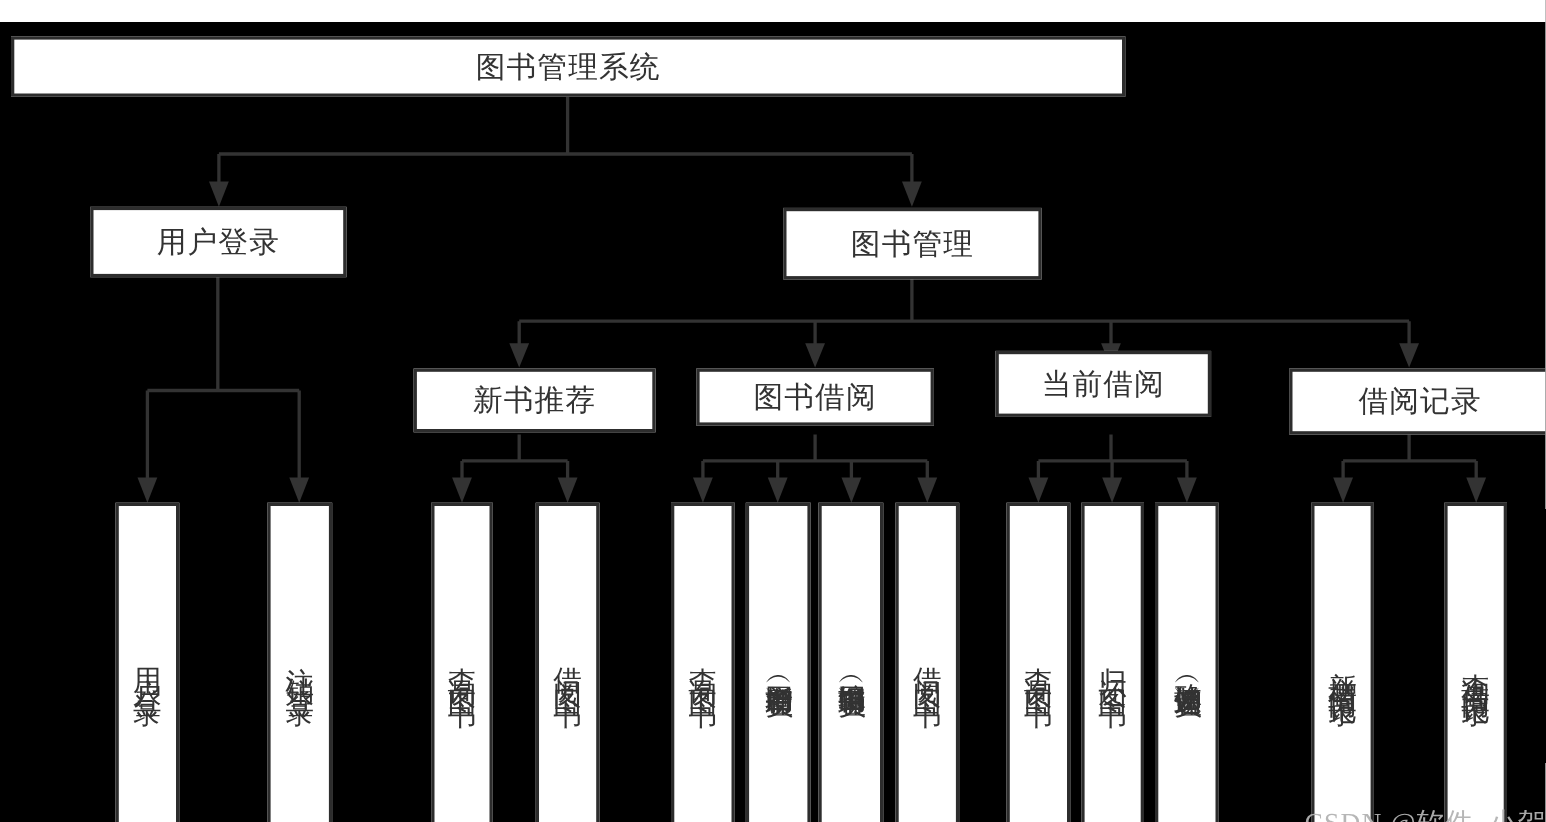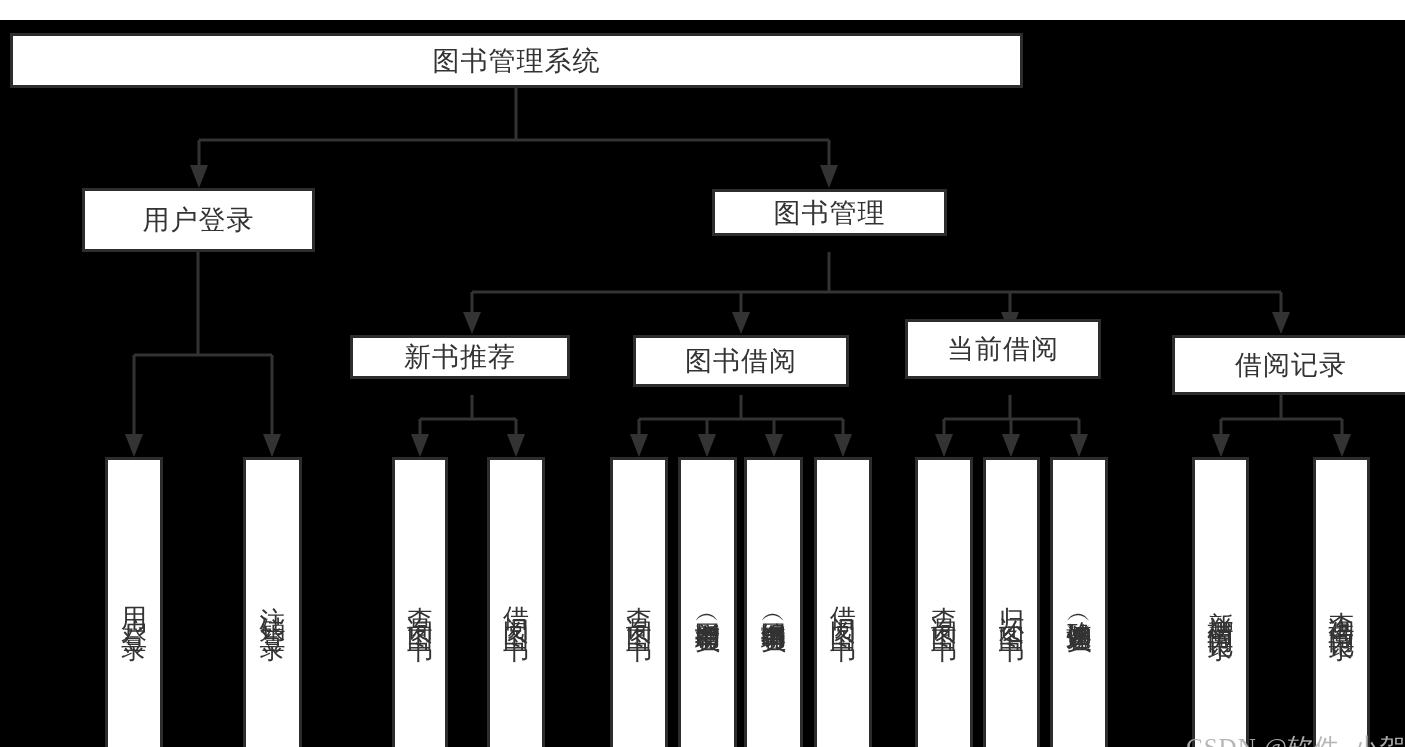--- a/index.html
+++ b/index.html
@@ -76,23 +76,23 @@
       <polygon points="1070,414 1088,414 1079,437"></polygon>
 
       <polygon points="1212,414 1230,414 1221,437"></polygon>
       <polygon points="1333,414 1351,414 1342,437"></polygon>
     </g>
   </svg>
 
   <div class="node" style="left:10px;top:13px;width:1013px;height:55px">图书管理系统</div>
 
   <div class="node" style="left:82px;top:168px;width:233px;height:64px">用户登录</div>
-  <div class="node" style="left:712px;top:169px;width:235px;height:47px">图书管理</div>
+  <div class="node" style="left:712px;top:169px;width:235px;height:65px">图书管理</div>
 
-  <div class="node" style="left:350px;top:315px;width:220px;height:44px">新书推荐</div>
+  <div class="node" style="left:376px;top:315px;width:220px;height:58px">新书推荐</div>
   <div class="node" style="left:633px;top:315px;width:216px;height:52px">图书借阅</div>
   <div class="node" style="left:905px;top:299px;width:196px;height:60px">当前借阅</div>
   <div class="node" style="left:1172px;top:315px;width:238px;height:60px">借阅记录</div>
 
   <div class="node leaf" style="left:105px;top:437px;width:58px;height:298px">用户登录</div>
   <div class="node leaf" style="left:243px;top:437px;width:59px;height:298px">注销登录</div>
 
   <div class="node leaf" style="left:392px;top:437px;width:56px;height:298px">查询图书</div>
   <div class="node leaf" style="left:487px;top:437px;width:58px;height:298px">借阅图书</div>
 

